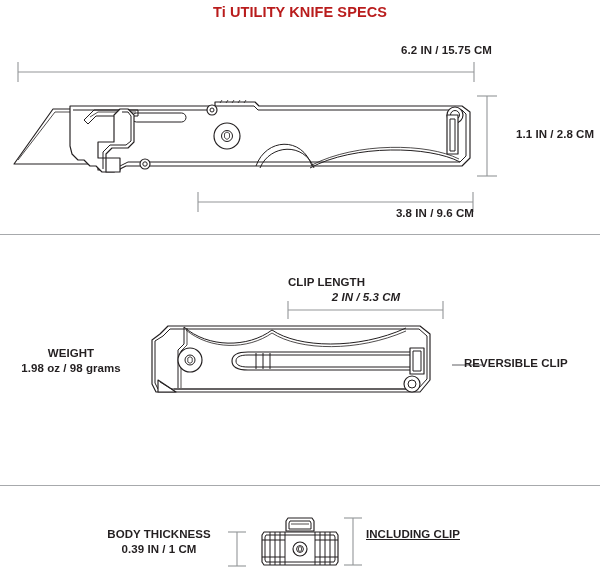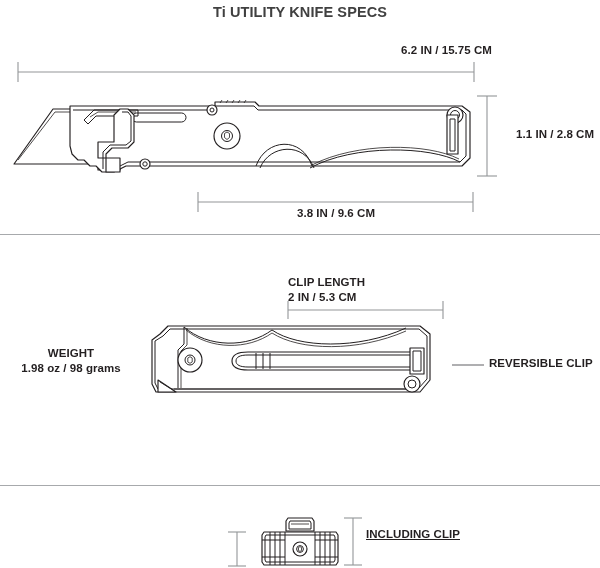--- a/index.html
+++ b/index.html
@@ -25,21 +25,21 @@
   
   .title {
     position: absolute;
     top: 4px;
     left: 0;
     width: 600px;
     text-align: center;
     font-size: 14.5px;
     font-weight: 700;
     letter-spacing: 0.1px;
-    color: #404040;
+    color: #b91c1c;
   }
 
   
   .divider {
     position: absolute;
     left: 0;
     width: 600px;
     height: 1px;
     background: #a7a9ac;
   }
@@ -62,29 +62,29 @@
     color: #231f20;
     white-space: nowrap;
     line-height: 15px;
     letter-spacing: 0.05px;
   }
   .callout .ln { display: block; }
 
   
   #label-overall-length { top: 44px; left: 0; width: 492px; text-align: right; }
   
-  #label-handle-length  { top: 207px; left: 198px; width: 276px; text-align: center; }
+  #label-handle-length  { top: 207px; left: 198px; width: 276px; text-align: right; }
   
   #label-height { top: 128px; left: 516px; }
 
   
   #label-clip-length-title { top: 276px; left: 288px; width: 156px; }
-  #label-clip-length-value { top: 291px; left: 288px; width: 156px; text-align: left; }
+  #label-clip-length-value { top: 291px; left: 288px; width: 156px; text-align: center; font-style: italic; }
   #label-weight { top: 346px; left: 0px; width: 142px; text-align: center; }
-  #label-reversible-clip { top: 356px; left: 489px; }
+  #label-reversible-clip { top: 356px; left: 464px; }
 
   
   #label-body-thickness { top: 527px; left: 104px; width: 110px; text-align: center; }
   #label-including-clip { top: 527px; left: 366px; width: 120px; text-align: left; text-decoration: underline; }
 
   
   svg.draw {
     position: absolute;
     overflow: visible;
   }
@@ -266,20 +266,24 @@
 
   <div class="callout" id="label-reversible-clip">REVERSIBLE CLIP</div>
 
   <div class="callout" id="label-weight">
     <span class="ln">WEIGHT</span>
     <span class="ln">1.98 oz /  98 grams</span>
   </div>
 
   <div class="divider" id="divider-2"></div>
 
+  <div class="callout" id="label-body-thickness">
+    <span class="ln">BODY THICKNESS</span>
+    <span class="ln">0.39 IN / 1 CM</span>
+  </div>
 
   <svg class="draw" id="dim-body-thickness" style="left:222px; top:518px;" width="30" height="50">
     <line class="dimline" x1="15" y1="14" x2="15" y2="48"></line>
     <line class="dimline" x1="6" y1="14" x2="24" y2="14"></line>
     <line class="dimline" x1="6" y1="48" x2="24" y2="48"></line>
   </svg>
 
   <svg class="draw" id="knife-cross-section" style="left:258px; top:516px;" width="84" height="52" viewBox="0 0 84 52">
 
     <path class="outline" d="M 30,2 L 54,2 L 56,5 L 56,15 L 28,15 L 28,5 Z"></path>

